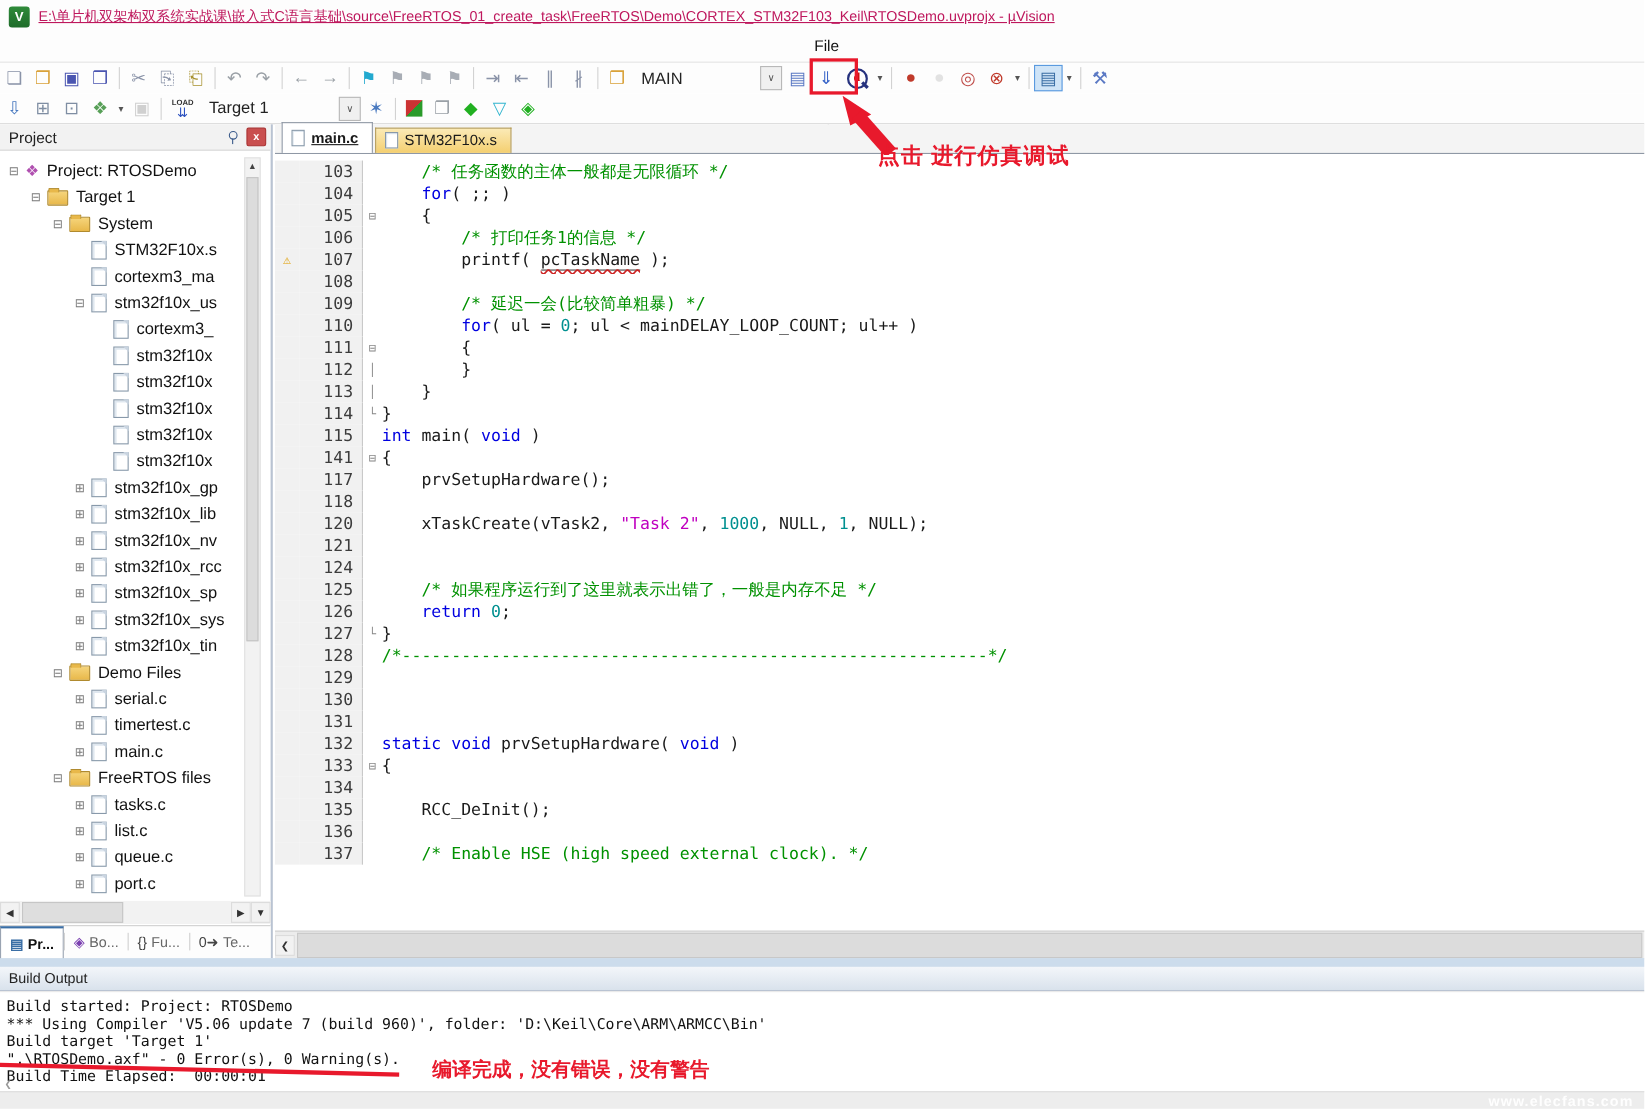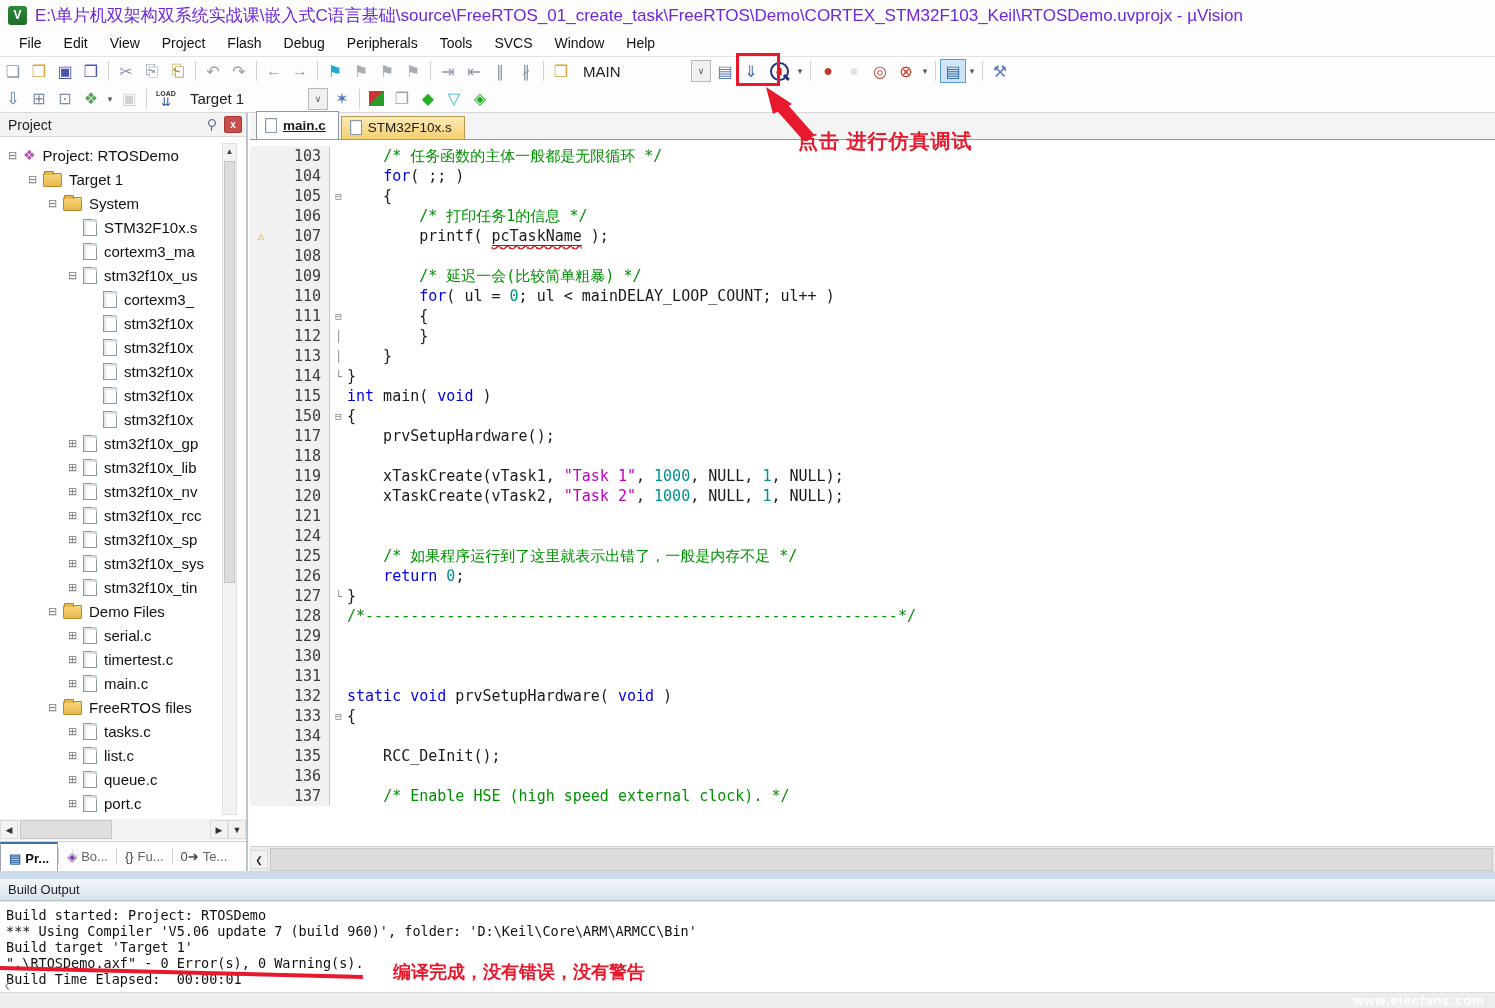--- a/index.html
+++ b/index.html
@@ -2,22 +2,22 @@
 <html><head>
 <meta charset="utf-8">
 <style>
   html,body{margin:0;padding:0;}
   body{width:1495px;height:1008px;position:relative;overflow:hidden;background:#fff;
        font-family:"Liberation Sans",sans-serif;-webkit-font-smoothing:antialiased;color:#1a1a1a;}
   .abs{position:absolute;}
   
   .titlebar{left:0;top:0;width:1495px;height:30px;background:#fdfdfd;display:flex;align-items:center;gap:8px;padding-left:8px;box-sizing:border-box;}
   .uv-logo{width:19px;height:19px;background:linear-gradient(#2f8a3a,#1e6c2a);border-radius:3px;color:#fff;font-size:12px;font-weight:bold;display:flex;align-items:center;justify-content:center;}
-  .title-text{font-size:17px;color:#6d28d9;white-space:nowrap;}
-  .menubar{left:0;top:30px;width:1495px;height:26px;background:#fdfdfd;display:flex;align-items:center;padding-left:8px;box-sizing:border-box;}
+  .title-text{font-size:13px;color:#be185d;white-space:nowrap;text-decoration:underline;}
+  .menubar{left:0;top:30px;width:1495px;height:26px;background:#fdfdfd;display:flex;align-items:center;padding-left:8px;box-sizing:border-box;flex-direction:column;}
   .menu-item{font-size:14px;padding:3px 11px;color:#111;cursor:default;}
   
   .tbar{left:0;width:1495px;background:#fdfdfd;display:flex;align-items:center;box-sizing:border-box;}
   .tb1{top:56px;height:29px;border-top:1px solid #e3e3e3;}
   .tb2{top:85px;height:28px;border-bottom:1px solid #d6d6d6;}
   .tbtn{width:26px;height:24px;display:flex;align-items:center;justify-content:center;font-size:16px;flex:0 0 auto;position:relative;}
   .tbtn.hl{background:#cfe4f7;border:1px solid #5a9adf;box-sizing:border-box;}
   .tsep{width:1px;height:20px;background:#d2d2d2;margin:0 4px;flex:0 0 auto;}
   .tcaret{width:12px;height:24px;font-size:9px;color:#555;display:flex;align-items:center;justify-content:center;flex:0 0 auto;}
   .combo{height:22px;border:1px solid #fdfdfd;display:flex;align-items:center;flex:0 0 auto;}
@@ -505,24 +505,23 @@
         <div class="cline"><span class="cmargin"></span><span class="cnum">106</span><span class="cfold"></span><span class="ctext"><span class="pl">        </span><span class="cm">/* 打印任务1的信息 */</span></span></div>
         <div class="cline"><span class="cmargin">⚠</span><span class="cnum">107</span><span class="cfold"></span><span class="ctext"><span class="pl">        printf( </span><span class="wavy">pcTaskName</span><span class="pl"> );</span></span></div>
         <div class="cline"><span class="cmargin"></span><span class="cnum">108</span><span class="cfold"></span><span class="ctext"></span></div>
         <div class="cline"><span class="cmargin"></span><span class="cnum">109</span><span class="cfold"></span><span class="ctext"><span class="pl">        </span><span class="cm">/* 延迟一会(比较简单粗暴) */</span></span></div>
         <div class="cline"><span class="cmargin"></span><span class="cnum">110</span><span class="cfold"></span><span class="ctext"><span class="pl">        </span><span class="kw">for</span><span class="pl">( ul = </span><span class="num">0</span><span class="pl">; ul &lt; mainDELAY_LOOP_COUNT; ul++ )</span></span></div>
         <div class="cline"><span class="cmargin"></span><span class="cnum">111</span><span class="cfold">⊟</span><span class="ctext"><span class="pl">        {</span></span></div>
         <div class="cline"><span class="cmargin"></span><span class="cnum">112</span><span class="cfold">│</span><span class="ctext"><span class="pl">        }</span></span></div>
         <div class="cline"><span class="cmargin"></span><span class="cnum">113</span><span class="cfold">│</span><span class="ctext"><span class="pl">    }</span></span></div>
         <div class="cline"><span class="cmargin"></span><span class="cnum">114</span><span class="cfold">└</span><span class="ctext"><span class="pl">}</span></span></div>
         <div class="cline"><span class="cmargin"></span><span class="cnum">115</span><span class="cfold"></span><span class="ctext"><span class="kw">int</span><span class="pl"> main( </span><span class="kw">void</span><span class="pl"> )</span></span></div>
-        <div class="cline"><span class="cmargin"></span><span class="cnum">150</span><span class="cfold">⊟</span><span class="ctext"><span class="pl">{</span></span></div>
+        <div class="cline"><span class="cmargin"></span><span class="cnum">141</span><span class="cfold">⊟</span><span class="ctext"><span class="pl">{</span></span></div>
         <div class="cline"><span class="cmargin"></span><span class="cnum">117</span><span class="cfold"></span><span class="ctext"><span class="pl">    prvSetupHardware();</span></span></div>
         <div class="cline"><span class="cmargin"></span><span class="cnum">118</span><span class="cfold"></span><span class="ctext"></span></div>
-        <div class="cline"><span class="cmargin"></span><span class="cnum">119</span><span class="cfold"></span><span class="ctext"><span class="pl">    xTaskCreate(vTask1, </span><span class="str">"Task 1"</span><span class="pl">, </span><span class="num">1000</span><span class="pl">, NULL, </span><span class="num">1</span><span class="pl">, NULL);</span></span></div>
         <div class="cline"><span class="cmargin"></span><span class="cnum">120</span><span class="cfold"></span><span class="ctext"><span class="pl">    xTaskCreate(vTask2, </span><span class="str">"Task 2"</span><span class="pl">, </span><span class="num">1000</span><span class="pl">, NULL, </span><span class="num">1</span><span class="pl">, NULL);</span></span></div>
         <div class="cline"><span class="cmargin"></span><span class="cnum">121</span><span class="cfold"></span><span class="ctext"></span></div>
         <div class="cline"><span class="cmargin"></span><span class="cnum">124</span><span class="cfold"></span><span class="ctext"></span></div>
         <div class="cline"><span class="cmargin"></span><span class="cnum">125</span><span class="cfold"></span><span class="ctext"><span class="pl">    </span><span class="cm">/* 如果程序运行到了这里就表示出错了，一般是内存不足 */</span></span></div>
         <div class="cline"><span class="cmargin"></span><span class="cnum">126</span><span class="cfold"></span><span class="ctext"><span class="pl">    </span><span class="kw">return</span><span class="pl"> </span><span class="num">0</span><span class="pl">;</span></span></div>
         <div class="cline"><span class="cmargin"></span><span class="cnum">127</span><span class="cfold">└</span><span class="ctext"><span class="pl">}</span></span></div>
         <div class="cline"><span class="cmargin"></span><span class="cnum">128</span><span class="cfold"></span><span class="ctext"><span class="cm">/*-----------------------------------------------------------*/</span></span></div>
         <div class="cline"><span class="cmargin"></span><span class="cnum">129</span><span class="cfold"></span><span class="ctext"></span></div>
         <div class="cline"><span class="cmargin"></span><span class="cnum">130</span><span class="cfold"></span><span class="ctext"></span></div>
         <div class="cline"><span class="cmargin"></span><span class="cnum">131</span><span class="cfold"></span><span class="ctext"></span></div>

